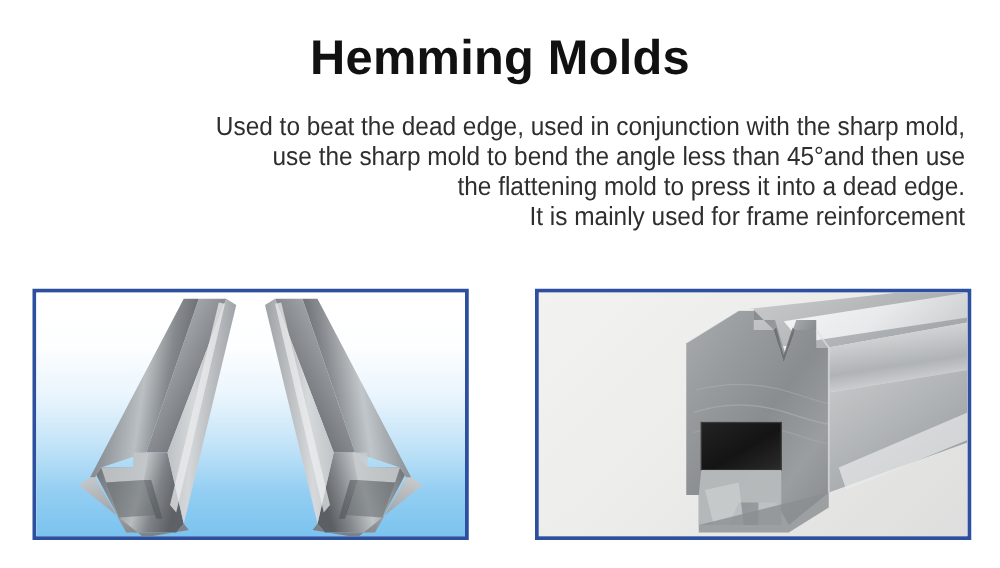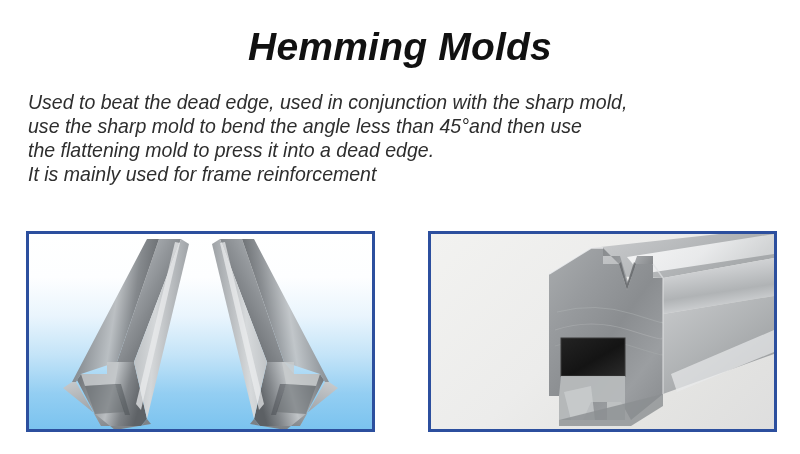--- a/index.html
+++ b/index.html
@@ -11,21 +11,20 @@
     height: 454px;
     background: #ffffff;
     font-family: "Liberation Sans", sans-serif;
     overflow: hidden;
     position: relative;
   }
   .page {
     position: absolute;
     inset: 0;
     background: #ffffff;
-    font-style: italic;
   }
 
   
   .title {
     position: absolute;
     top: 24px;
     left: 0;
     width: 800px;
     text-align: center;
     font-size: 39px;
@@ -35,21 +34,21 @@
     line-height: 46px;
     white-space: nowrap;
   }
 
   
   .desc {
     position: absolute;
     top: 90px;
     left: 0;
     width: 800px;
-    text-align: left;
+    text-align: right;
     color: #2e2e2e;
   }
   .desc-line {
     font-size: 21px;
     line-height: 24px;
     font-weight: 400;
     white-space: nowrap;
     font-stretch: condensed;
     transform: scaleX(0.93);
   }

